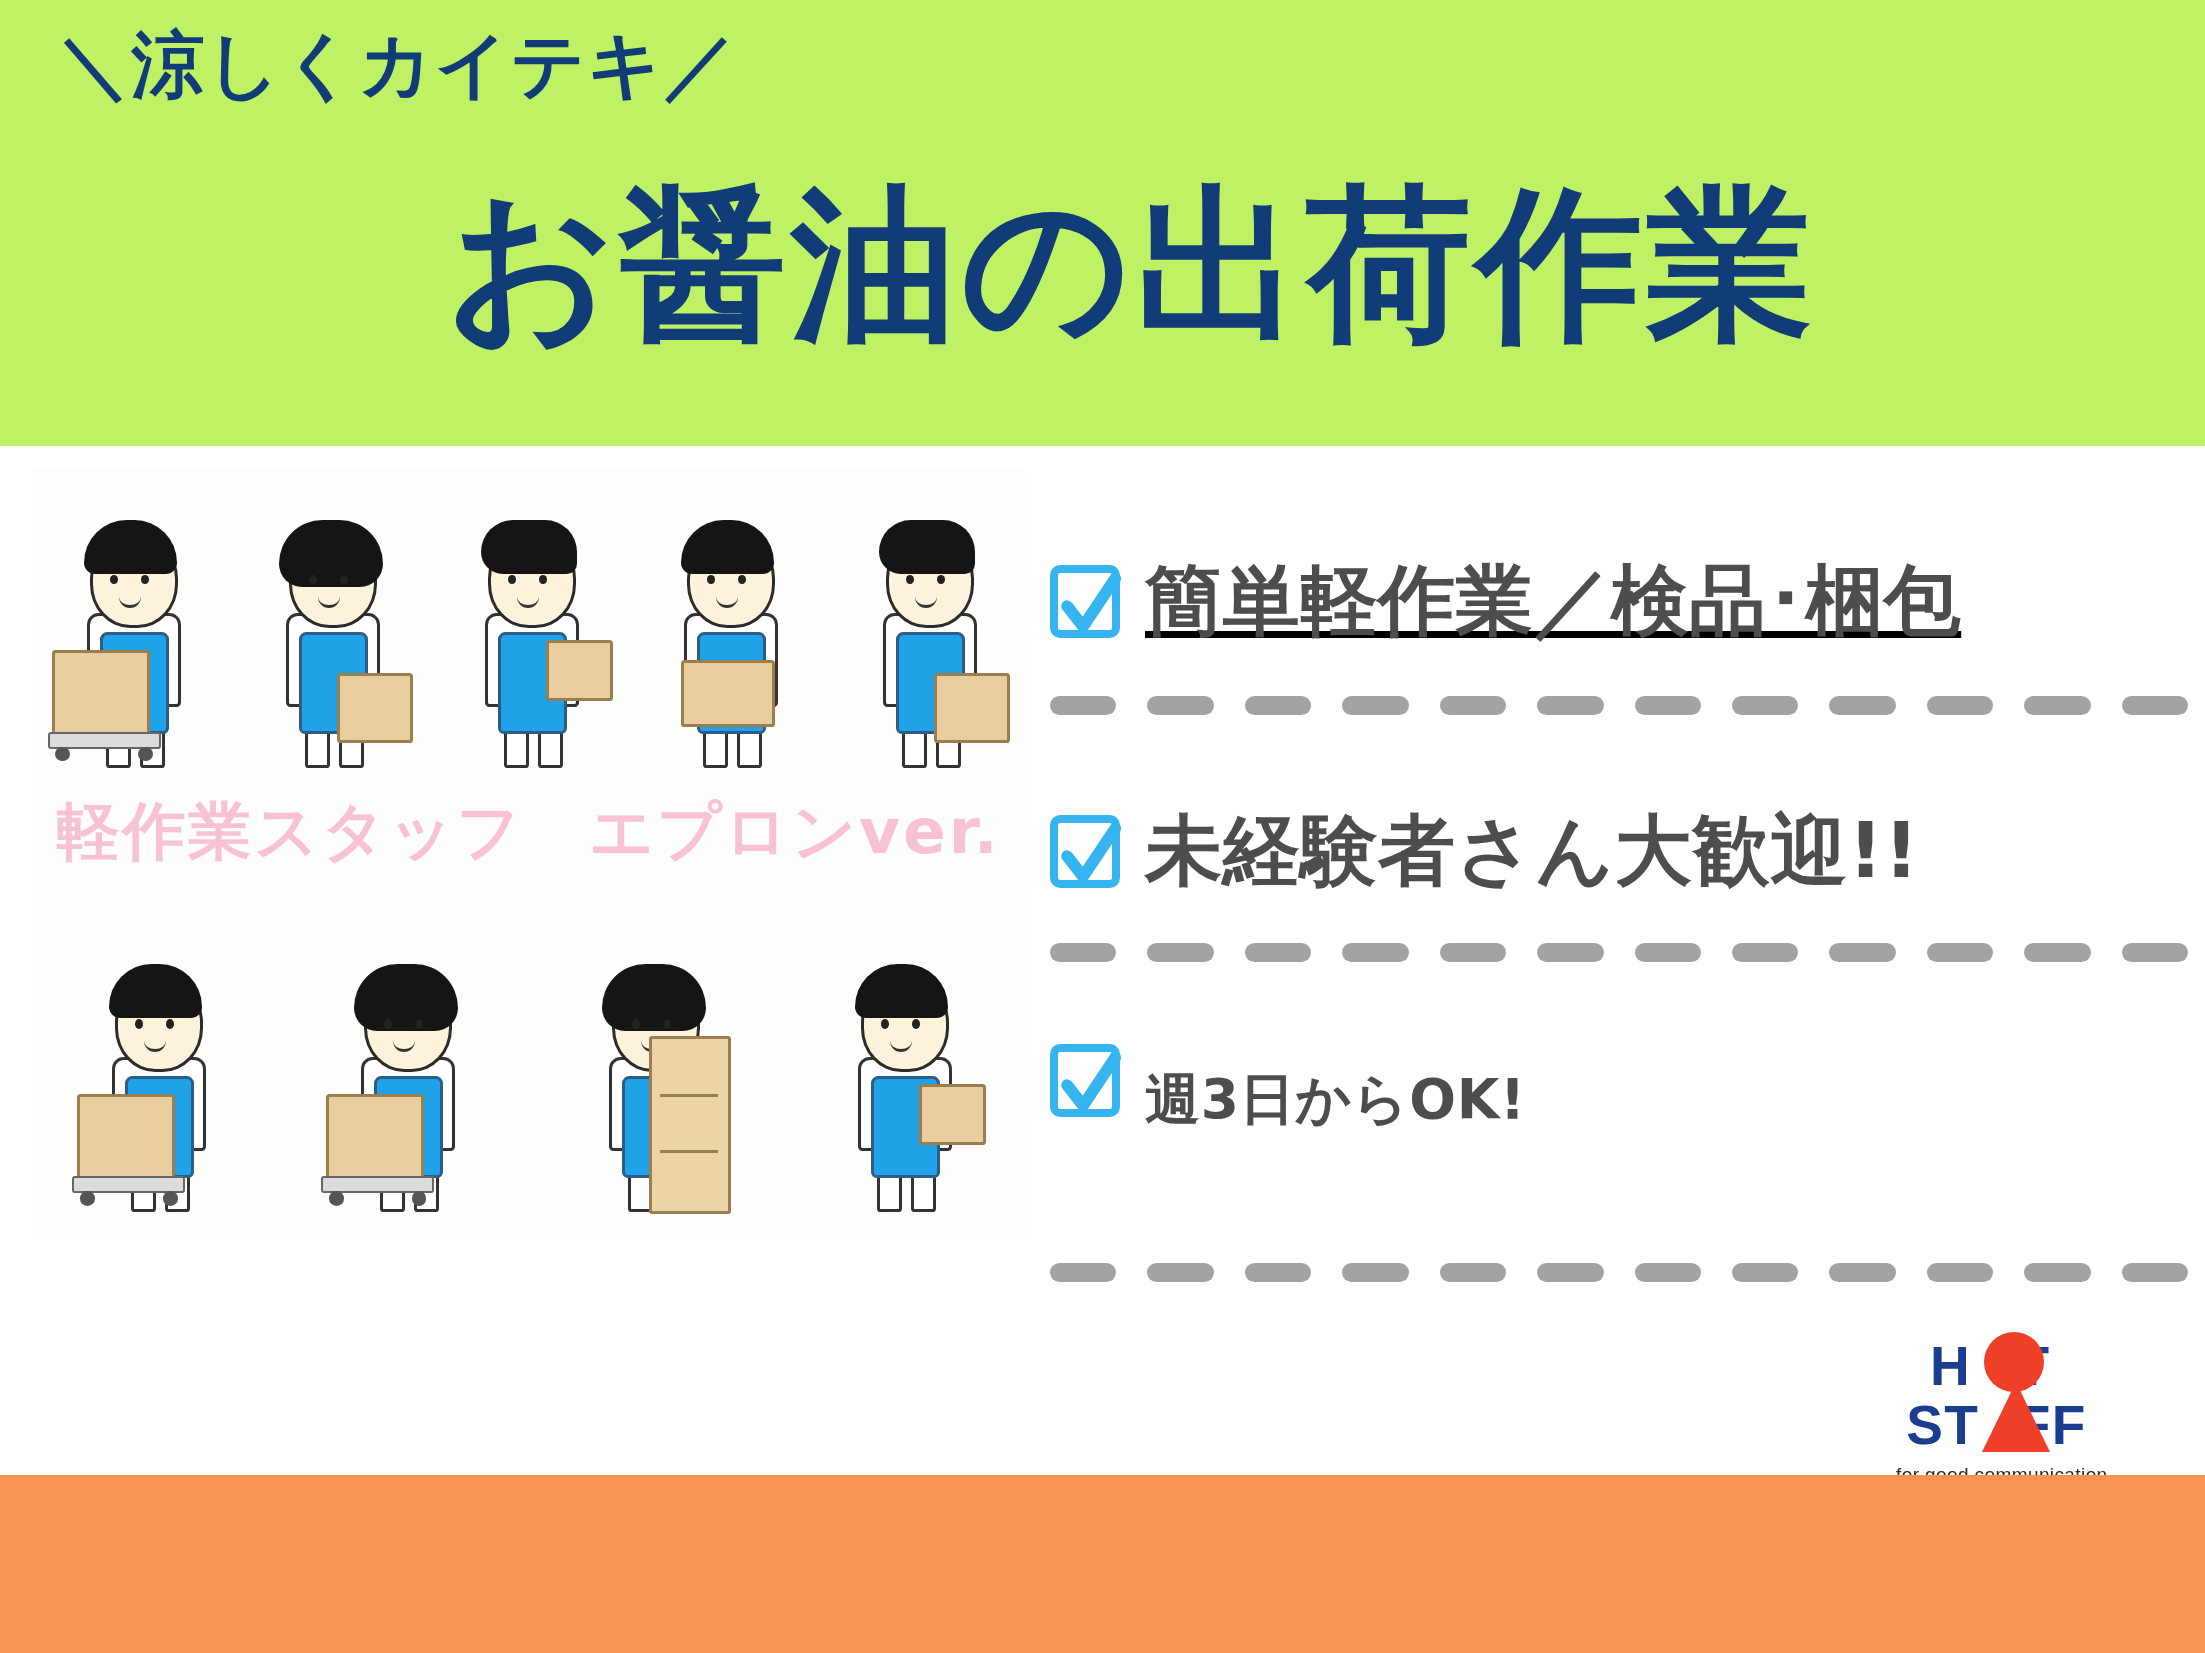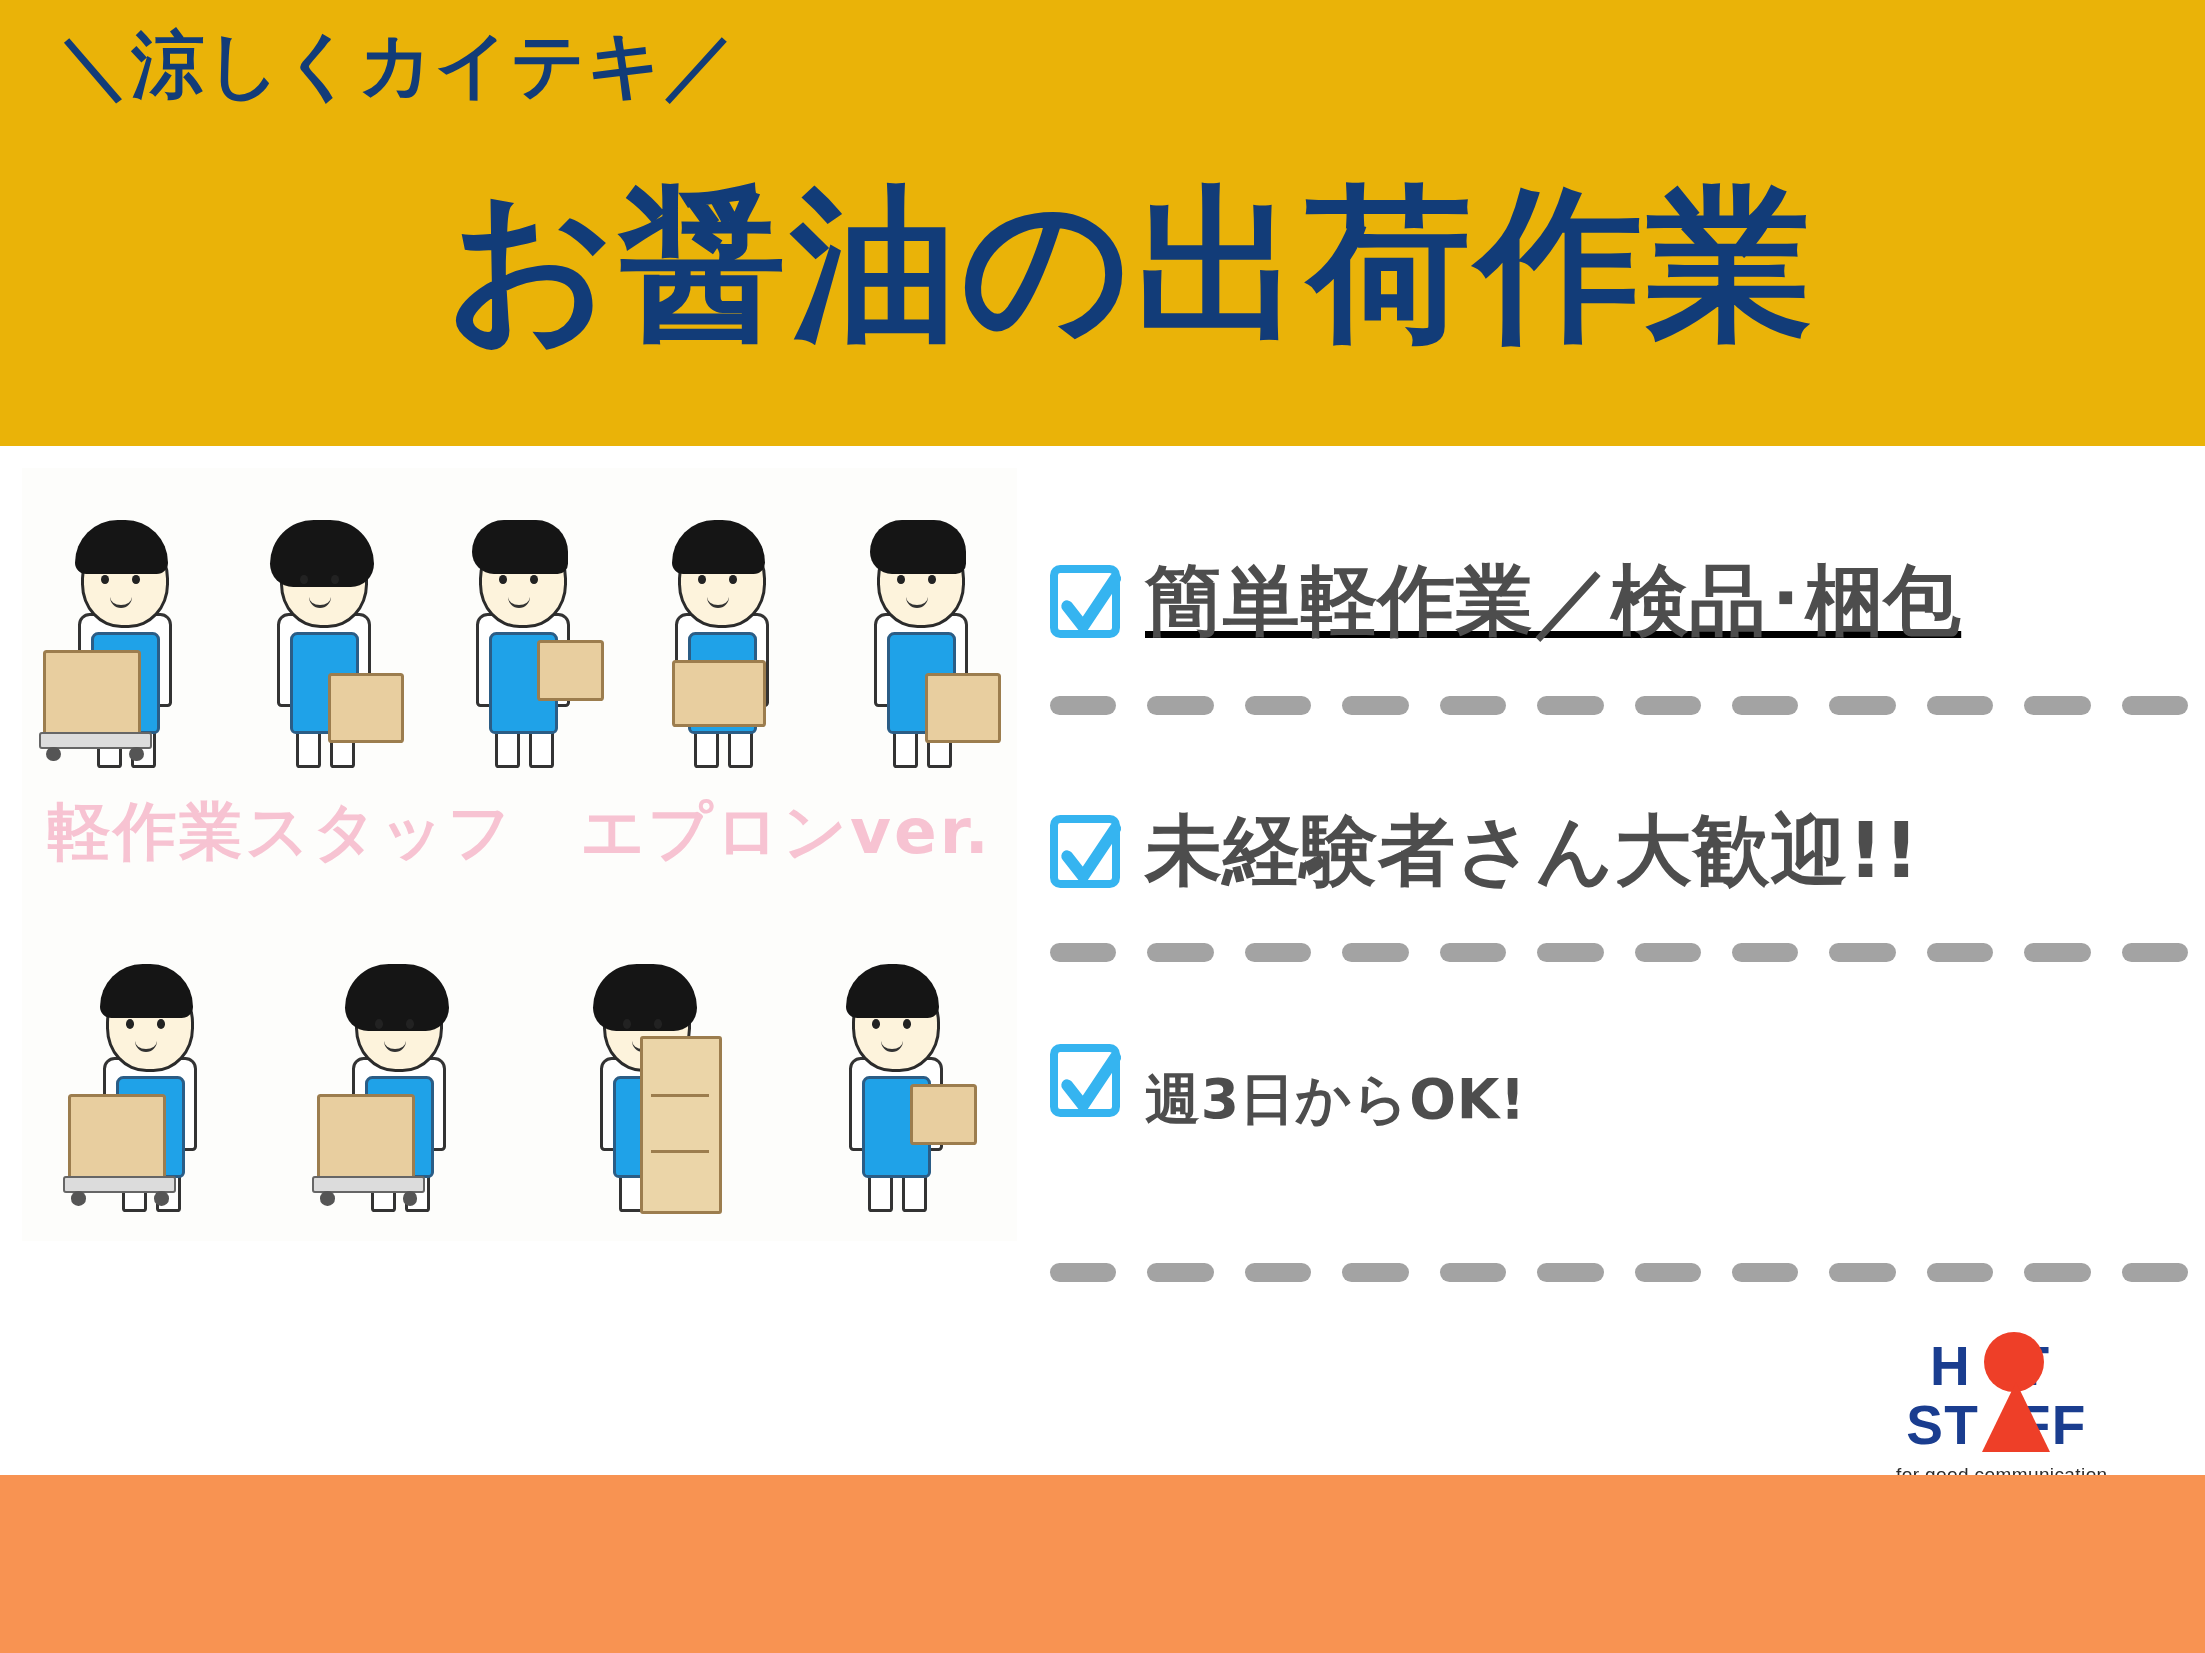--- a/index.html
+++ b/index.html
@@ -14,21 +14,21 @@
     overflow: hidden;
     position: relative;
   }
 
   
   .header-band {
     position: absolute;
     left: 0; top: 0;
     width: 2205px;
     height: 446px;
-    background: #eab308;
+    background: #bef264;
     overflow: hidden;
   }
   .kicker {
     position: absolute;
     left: 57px; top: 28px;
     color: #123C78;
     font-size: 73px;
     font-weight: 900;
     letter-spacing: 1.5px;
     white-space: nowrap;
@@ -55,21 +55,21 @@
     position: absolute;
     left: 0; top: 446px;
     width: 2205px;
     height: 1028px;
     background: #ffffff;
   }
 
   
   .illus-panel {
     position: absolute;
-    left: 22px; top: 22px;
+    left: 31px; top: 22px;
     width: 995px;
     height: 773px;
     background: #fdfdfb;
     overflow: hidden;
   }
   .illus-row {
     position: absolute;
     left: 0;
     width: 995px;
     display: flex;

